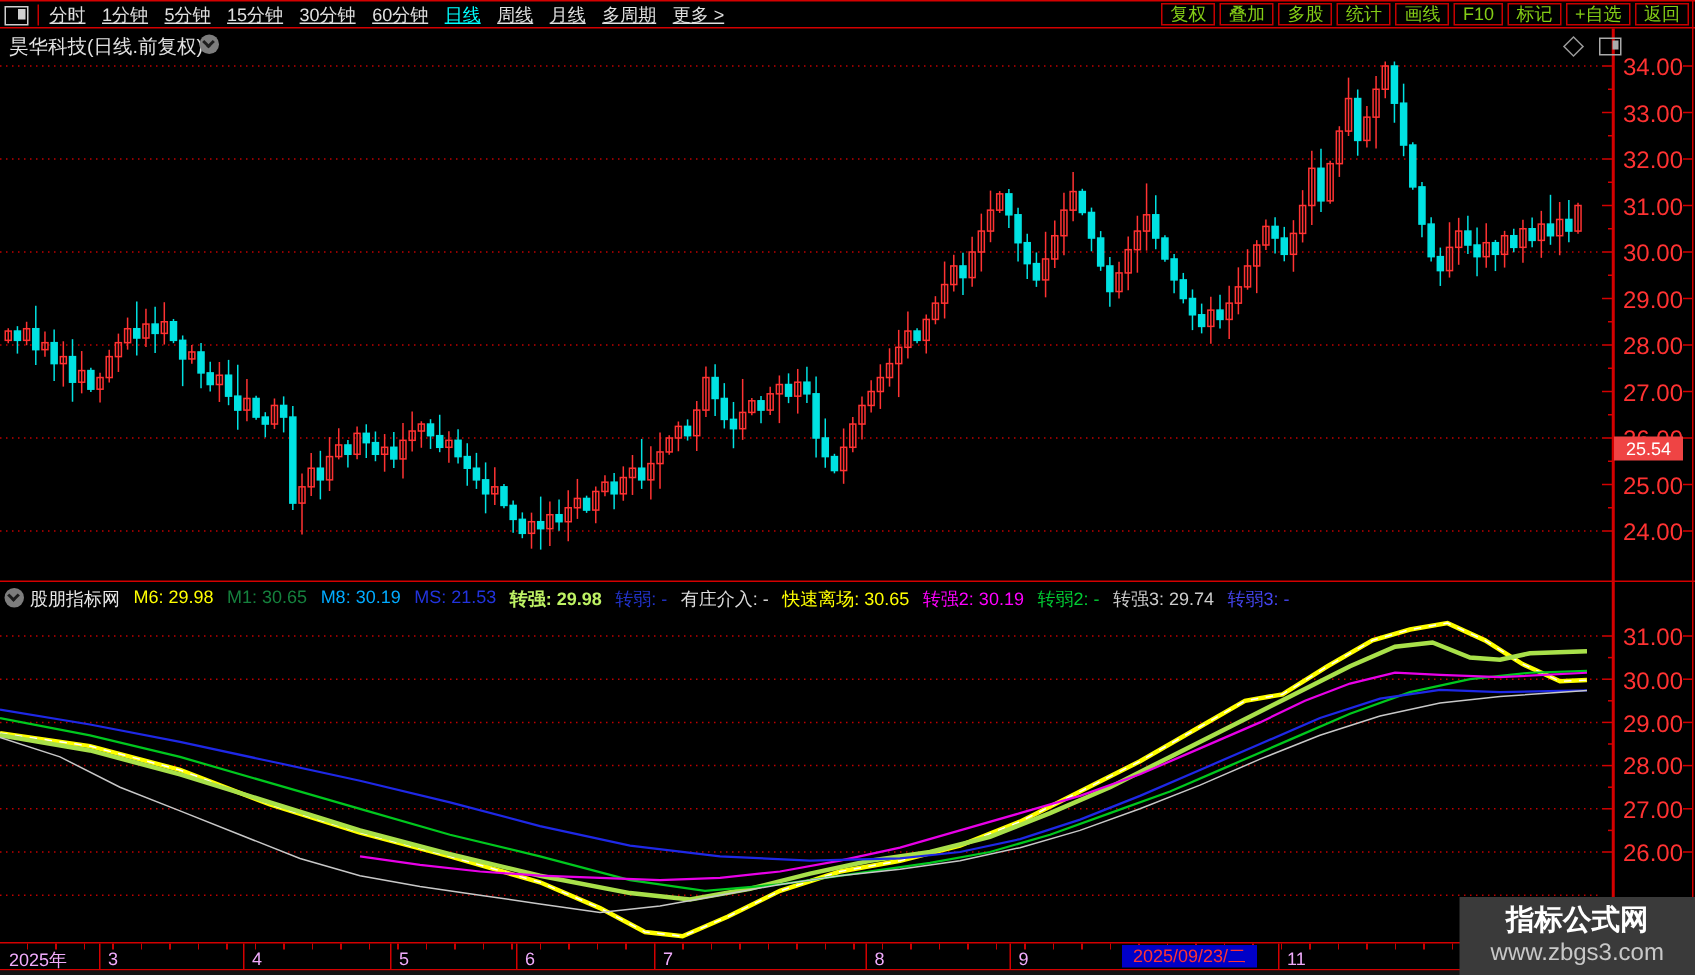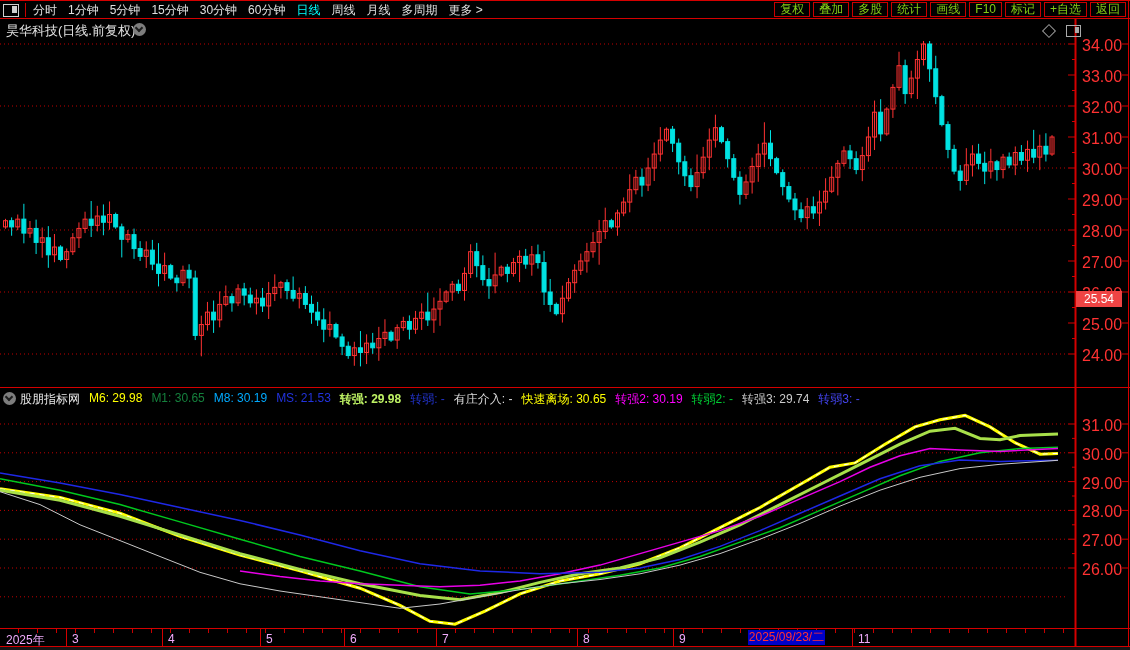--- a/index.html
+++ b/index.html
@@ -2,21 +2,21 @@
 <html><head>
 <meta charset="utf-8">
 <style>
   html,body{margin:0;padding:0;background:#000;}
   #app{position:relative;width:1130px;height:650px;background:#000;overflow:hidden;
        font-family:"Liberation Sans",sans-serif;}
   #chart-svg{position:absolute;left:0;top:0;z-index:1;}
   
   #toolbar{position:absolute;left:0;top:1px;width:1130px;height:17px;z-index:4;display:flex;align-items:center;}
   #toolbar-left{display:flex;gap:11px;padding-left:33px;align-items:center;}
-  .tb-item{font-size:12px;color:#e0e0e0;line-height:16px;}
+  .tb-item{font-size:12px;color:#e0e0e0;line-height:16px;text-decoration:underline;}
   .tb-item.active{color:#00ffff;}
   #toolbar-right{margin-left:auto;display:flex;gap:3px;padding-right:4px;}
   .tb-box{border:1px solid #c80000;color:#84cc16;font-size:12px;line-height:13px;padding:0 5px;}
   #tb-icon{position:absolute;left:3px;top:3px;width:14px;height:11px;border:1px solid #cfcfcf;}
   #tb-icon::after{content:"";position:absolute;right:1px;top:1px;width:5px;height:7px;background:#cfcfcf;}
   #tb-sep{position:absolute;left:25px;top:2px;width:1px;height:14px;background:#c80000;}
   
   #title{position:absolute;left:6px;top:22px;z-index:3;color:#e2e2e2;font-size:13px;}
   .chev{position:absolute;z-index:3;width:13px;height:13px;border-radius:50%;background:#7d7d7d;}
   .chev::after{content:"";position:absolute;left:3px;top:2px;width:4px;height:4px;
@@ -529,23 +529,27 @@
       <span style="color: rgb(221, 221, 221);">有庄介入: -</span>
       <span style="color: rgb(255, 255, 0);">快速离场: 30.65</span>
       <span style="color: rgb(255, 0, 255);">转强2: 30.19</span>
       <span style="color: rgb(0, 204, 51);">转弱2: -</span>
       <span style="color: rgb(204, 204, 204);">转强3: 29.74</span>
       <span style="color: rgb(68, 68, 238);">转弱3: -</span>
     </div>
 
   <div id="axis-ticks"></div>
   <div class="month" style="left:6px;">2025年</div>
-  <div id="date-hl" style="left: 748px; width: 77px;">2025/09/23/二</div>
+  <div id="date-hl" style="left: 748px; width: 90px;">2025/09/23/二</div>
   <div id="bottom-sliver"></div>
 
+  <div id="watermark">
+    <div id="wm1">指标公式网</div>
+    <div id="wm2">www.zbgs3.com</div>
+  </div>
 <div class="yax" style="top: 37px;">34.00</div>
     <div class="yax" style="top: 68px;">33.00</div>
     <div class="yax" style="top: 99px;">32.00</div>
     <div class="yax" style="top: 130px;">31.00</div>
     <div class="yax" style="top: 161px;">30.00</div>
     <div class="yax" style="top: 192px;">29.00</div>
     <div class="yax" style="top: 223px;">28.00</div>
     <div class="yax" style="top: 254px;">27.00</div>
     <div class="yax" style="top: 285px;">26.00</div>
     <div class="yax" style="top: 316px;">25.00</div>

